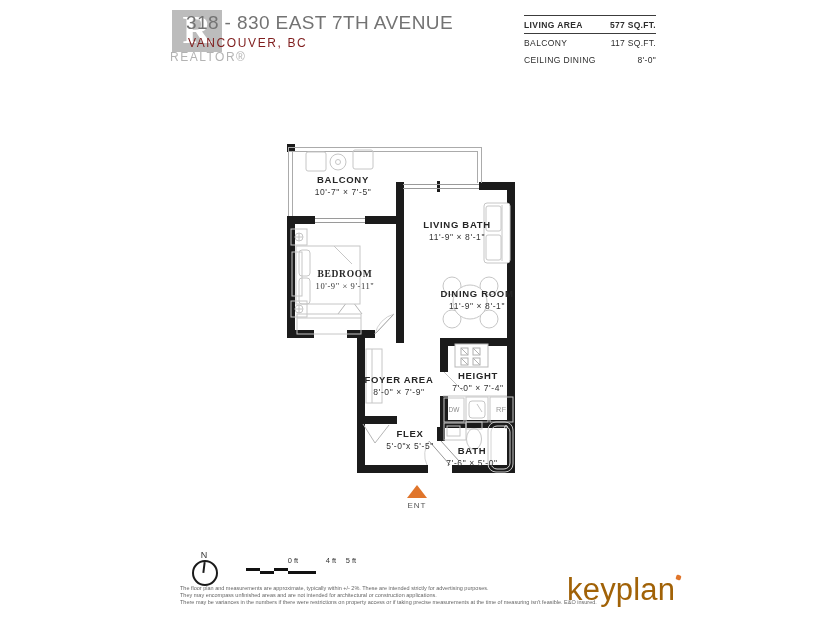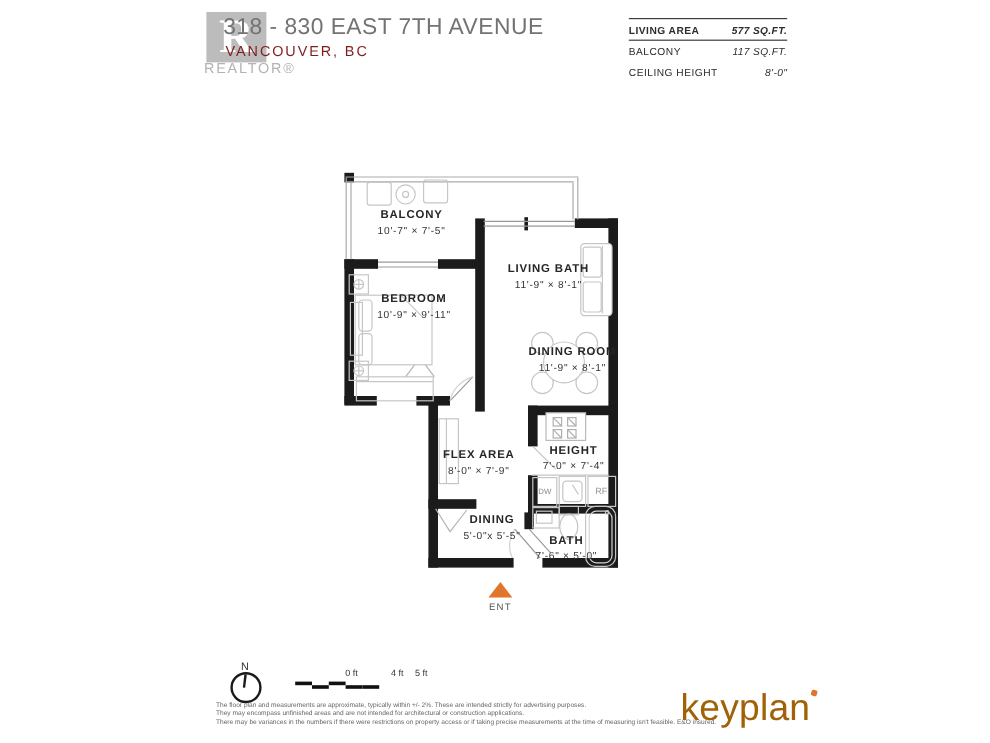--- a/index.html
+++ b/index.html
@@ -29,21 +29,21 @@
   .subtitle{
     left:188px;top:36px;font-size:12px;color:#7f1d1d;letter-spacing:1.6px;z-index:2;
   }
 
   
   .stats{left:524px;top:15px;width:132px;font-size:8.5px;color:#2d2d2d;}
   .stats .rule{height:0;border-top:1.5px solid #3c3c3c;}
   .stats .row{display:flex;justify-content:space-between;align-items:center;padding:3.5px 0;}
   .stats .row.bold{font-weight:700;}
   .stats .label{letter-spacing:0.4px;}
-  .stats .value{letter-spacing:0.3px;font-style:italic;}
+  .stats .value{letter-spacing:0.3px;}
 
   
   .room-label{transform:translateX(-50%);text-align:center;white-space:nowrap;z-index:3;}
   .room-name{font-size:9.5px;font-weight:700;color:#262626;letter-spacing:0.7px;}
   .room-dims{font-size:8.5px;color:#333333;letter-spacing:0.6px;margin-top:2px;}
 
   
   .ent-arrow{
     left:407px;top:485px;width:0;height:0;
     border-left:10px solid transparent;border-right:10px solid transparent;
@@ -88,21 +88,21 @@
   <div class="row bold">
     <span class="label">LIVING AREA</span>
     <span class="value">577 SQ.FT.</span>
   </div>
   <div class="rule"></div>
   <div class="row">
     <span class="label">BALCONY</span>
     <span class="value">117 SQ.FT.</span>
   </div>
   <div class="row">
-    <span class="label">CEILING HEIGHT</span>
+    <span class="label">CEILING DINING</span>
     <span class="value">8'-0"</span>
   </div>
 </div>
 
 <svg class="abs" style="left:0;top:0;" width="825" height="619" viewBox="0 0 825 619">
   <g fill="#1b1b1b">
     <rect x="287" y="144" width="8" height="8"></rect>
     <rect x="287" y="216" width="28" height="8"></rect>
     <rect x="365" y="216" width="38" height="8"></rect>
     <rect x="287" y="216" width="8" height="121"></rect>
@@ -227,42 +227,42 @@
   <g font-family="Liberation Sans, sans-serif" fill="#8a8a8a" font-size="6.5" text-anchor="middle">
     <text x="454" y="412">DW</text>
     <text x="501" y="412" font-size="7.5" fill="#9a9a9a">RF</text>
   </g>
 </svg>
 
 <div class="abs room-label" style="left:343px;top:174px;">
   <div class="room-name">BALCONY</div>
   <div class="room-dims">10'-7"  ×  7'-5"</div>
 </div>
-<div class="abs room-label" style="left:345px;top:244px;">
+<div class="abs room-label" style="left:345px;top:269px;font-family:Liberation Serif, serif;">
   <div class="room-name">BEDROOM</div>
   <div class="room-dims">10'-9"  ×  9'-11"</div>
 </div>
 <div class="abs room-label" style="left:457px;top:219px;">
   <div class="room-name">LIVING BATH</div>
   <div class="room-dims">11'-9"  ×  8'-1"</div>
 </div>
 <div class="abs room-label" style="left:477px;top:288px;">
   <div class="room-name">DINING ROOM</div>
   <div class="room-dims">11'-9"  ×  8'-1"</div>
 </div>
 <div class="abs room-label" style="left:399px;top:374px;">
-  <div class="room-name">FLEX AREA</div>
+  <div class="room-name">FOYER AREA</div>
   <div class="room-dims">8'-0"  ×  7'-9"</div>
 </div>
 <div class="abs room-label" style="left:478px;top:370px;">
   <div class="room-name">HEIGHT</div>
   <div class="room-dims">7'-0"  ×  7'-4"</div>
 </div>
 <div class="abs room-label" style="left:410px;top:428px;">
-  <div class="room-name">DINING</div>
+  <div class="room-name">FLEX</div>
   <div class="room-dims">5'-0"x 5'-5"</div>
 </div>
 <div class="abs room-label" style="left:472px;top:445px;">
   <div class="room-name">BATH</div>
   <div class="room-dims">7'-6"  ×  5'-0"</div>
 </div>
 
 <div class="abs ent-arrow"></div>
 <div class="abs ent-label">ENT</div>
 

